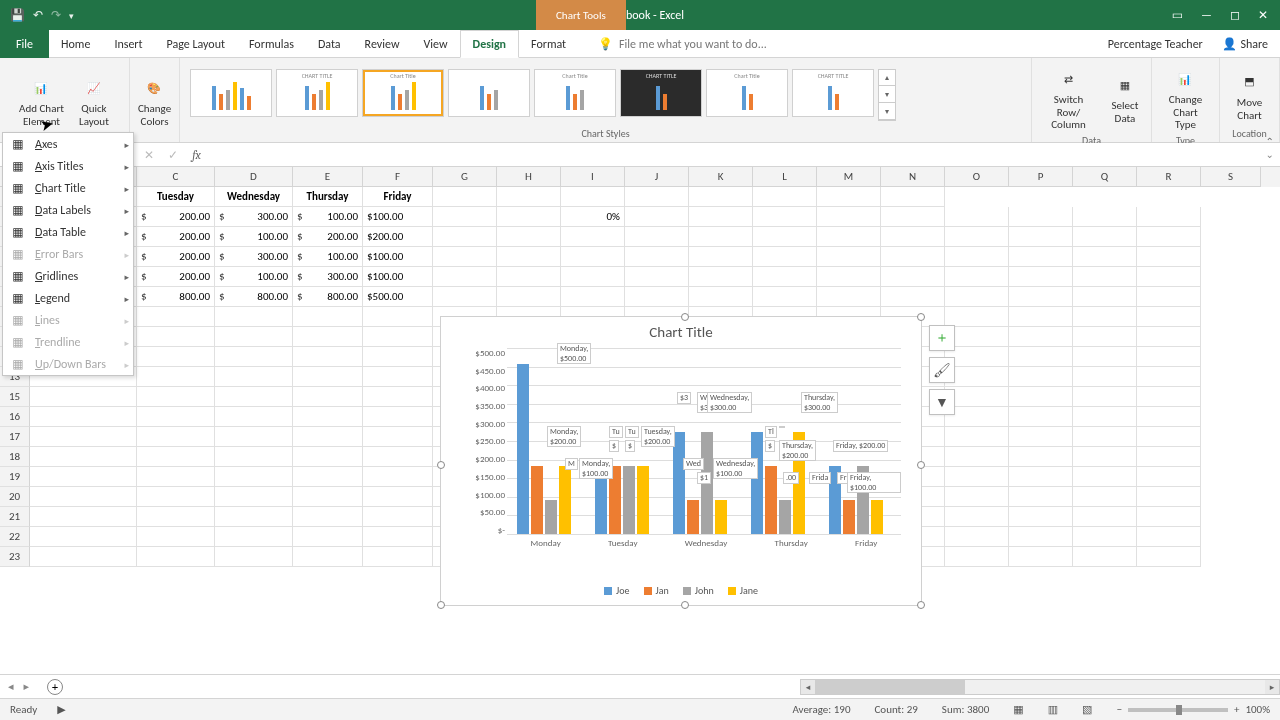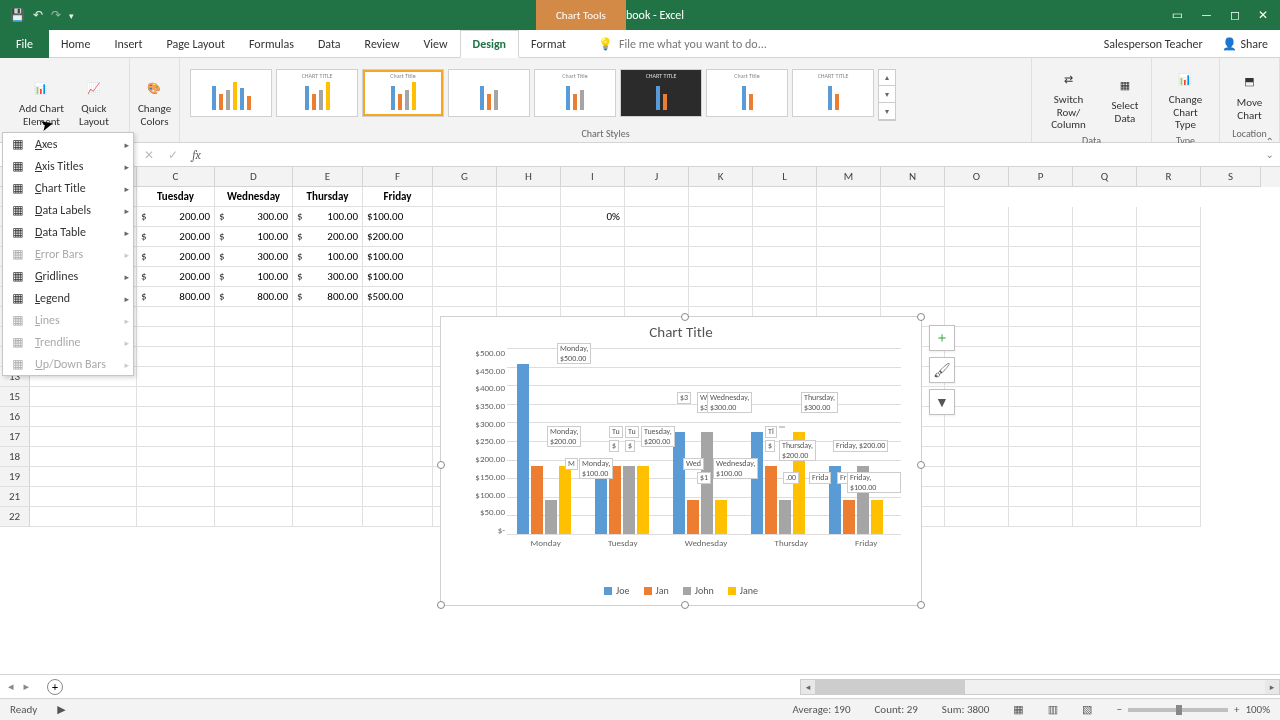--- a/index.html
+++ b/index.html
@@ -134,21 +134,21 @@
   <div class="tab">Data</div>
   <div class="tab">Review</div>
   <div class="tab">View</div>
   <div class="tab active">Design</div>
   <div class="tab">Format</div>
   <div class="tell-me">
       <span>💡</span>
       <span>File me what you want to do...</span>
     </div>
   <div class="right-group">
-    <span>Salesperson Teacher</span>
+    <span>Percentage Teacher</span>
     <span>👤 <span>Share</span></span>
   </div>
 </div>
 
 <div class="ribbon">
   <div class="ribbon-group" style="width:130px">
     <div class="ribbon-group-content">
       <div class="ribbon-btn">
         <div class="ico">📊</div>
         <div class="lbl" style="white-space:pre-line">Add Chart
@@ -707,20 +707,40 @@
         <div class="cell " style="width:64px"></div>
         <div class="cell " style="width:64px"></div>
         <div class="cell " style="width:64px"></div>
         <div class="cell " style="width:64px"></div>
         <div class="cell " style="width:64px"></div>
         <div class="cell " style="width:64px"></div>
         <div class="cell " style="width:64px"></div>
         <div class="cell " style="width:64px"></div>
       </div>
       <div class="row">
+        <div class="row-h">20</div>
+        <div style="width:107px;border-right:1px solid #e0e0e0;border-bottom:1px solid #e0e0e0"></div>
+        <div class="cell " style="width:78px"></div>
+        <div class="cell " style="width:78px"></div>
+        <div class="cell " style="width:70px"></div>
+        <div class="cell " style="width:70px"></div>
+        <div class="cell " style="width:64px"></div>
+        <div class="cell " style="width:64px"></div>
+        <div class="cell " style="width:64px"></div>
+        <div class="cell " style="width:64px"></div>
+        <div class="cell " style="width:64px"></div>
+        <div class="cell " style="width:64px"></div>
+        <div class="cell " style="width:64px"></div>
+        <div class="cell " style="width:64px"></div>
+        <div class="cell " style="width:64px"></div>
+        <div class="cell " style="width:64px"></div>
+        <div class="cell " style="width:64px"></div>
+        <div class="cell " style="width:64px"></div>
+      </div>
+      <div class="row">
         <div class="row-h">21</div>
         <div style="width:107px;border-right:1px solid #e0e0e0;border-bottom:1px solid #e0e0e0"></div>
         <div class="cell " style="width:78px"></div>
         <div class="cell " style="width:78px"></div>
         <div class="cell " style="width:70px"></div>
         <div class="cell " style="width:70px"></div>
         <div class="cell " style="width:64px"></div>
         <div class="cell " style="width:64px"></div>
         <div class="cell " style="width:64px"></div>
         <div class="cell " style="width:64px"></div>
@@ -728,20 +748,40 @@
         <div class="cell " style="width:64px"></div>
         <div class="cell " style="width:64px"></div>
         <div class="cell " style="width:64px"></div>
         <div class="cell " style="width:64px"></div>
         <div class="cell " style="width:64px"></div>
         <div class="cell " style="width:64px"></div>
         <div class="cell " style="width:64px"></div>
       </div>
       <div class="row">
         <div class="row-h">22</div>
+        <div style="width:107px;border-right:1px solid #e0e0e0;border-bottom:1px solid #e0e0e0"></div>
+        <div class="cell " style="width:78px"></div>
+        <div class="cell " style="width:78px"></div>
+        <div class="cell " style="width:70px"></div>
+        <div class="cell " style="width:70px"></div>
+        <div class="cell " style="width:64px"></div>
+        <div class="cell " style="width:64px"></div>
+        <div class="cell " style="width:64px"></div>
+        <div class="cell " style="width:64px"></div>
+        <div class="cell " style="width:64px"></div>
+        <div class="cell " style="width:64px"></div>
+        <div class="cell " style="width:64px"></div>
+        <div class="cell " style="width:64px"></div>
+        <div class="cell " style="width:64px"></div>
+        <div class="cell " style="width:64px"></div>
+        <div class="cell " style="width:64px"></div>
+        <div class="cell " style="width:64px"></div>
+      </div>
+      <div class="row">
+        <div class="row-h">23</div>
         <div style="width:107px;border-right:1px solid #e0e0e0;border-bottom:1px solid #e0e0e0"></div>
         <div class="cell " style="width:78px"></div>
         <div class="cell " style="width:78px"></div>
         <div class="cell " style="width:70px"></div>
         <div class="cell " style="width:70px"></div>
         <div class="cell " style="width:64px"></div>
         <div class="cell " style="width:64px"></div>
         <div class="cell " style="width:64px"></div>
         <div class="cell " style="width:64px"></div>
         <div class="cell " style="width:64px"></div>

